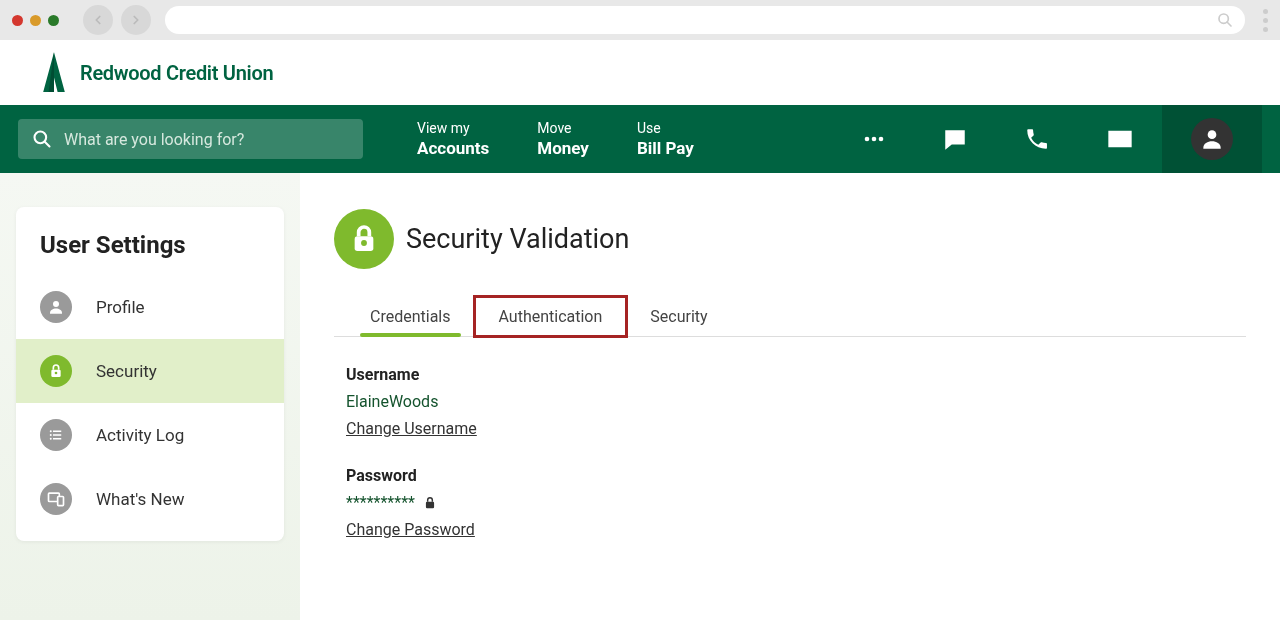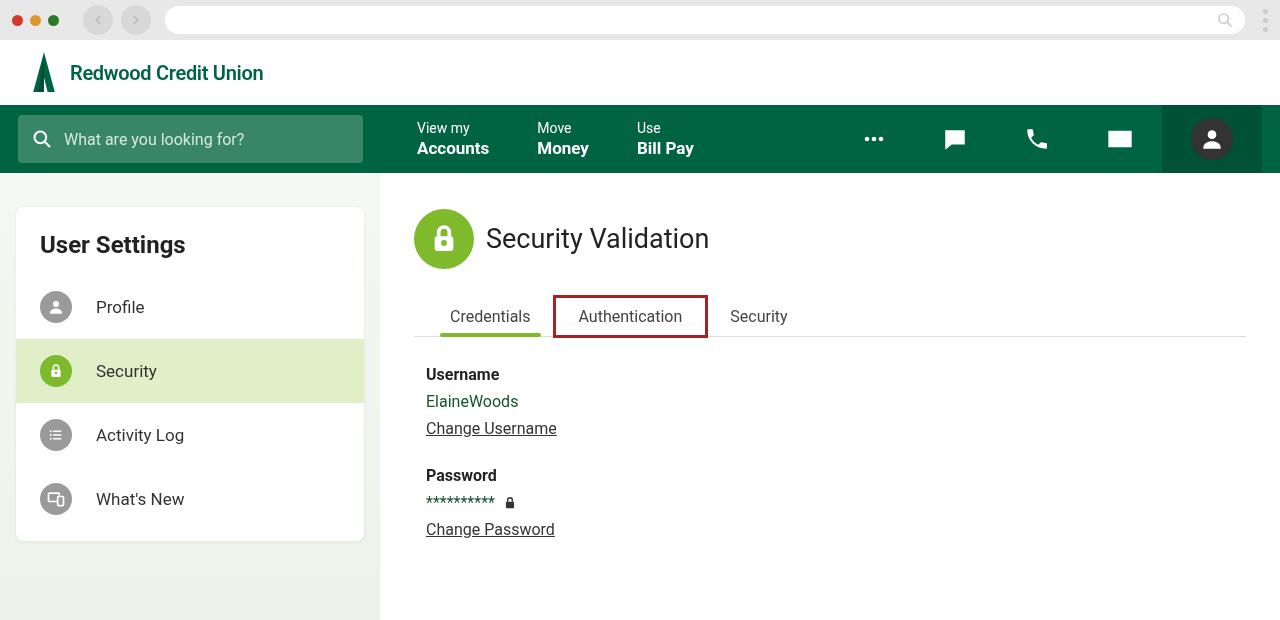--- a/index.html
+++ b/index.html
@@ -11,42 +11,42 @@
     .tl { width: 11px; height: 11px; border-radius: 50%; }
     .tl-red { background: #d4372e; }
     .tl-yellow { background: #d99a2a; }
     .tl-green { background: #2a7a2a; }
     .nav-btn { width: 30px; height: 30px; border-radius: 50%; background: #d8d8d8; display:flex; align-items:center; justify-content:center; color:#bbb; }
     .url-bar { flex: 1; height: 28px; background: #fff; border-radius: 14px; margin-left: 6px; display:flex; align-items:center; justify-content:flex-end; padding:0 12px;}
     .kebab { display:flex; flex-direction:column; gap:4px; margin-left:10px;}
     .kebab span{width:5px;height:5px;background:#ccc;border-radius:50%;}
 
     
-    .site-header { height: 65px; display:flex; align-items:center; padding: 0 26px; }
+    .site-header { height: 65px; display:flex; align-items:center; padding: 0 36px; }
     .logo { display:flex; align-items:center; gap:8px; color:#006341; font-weight:600; font-size:20px; }
     .logo svg { height: 46px; }
     .logo-text { letter-spacing: -0.3px; }
 
     
     .green-nav { height: 68px; background: #006341; display:flex; align-items:center; padding: 0 18px; gap: 0; }
-    .search-box { width: 345px; height: 48px; background: rgba(255,255,255,0.22); border-radius: 4px; display:flex; align-items:center; padding: 0 14px; gap:12px; }
+    .search-box { width: 345px; height: 40px; background: rgba(255,255,255,0.22); border-radius: 4px; display:flex; align-items:center; padding: 0 14px; gap:12px; }
     .search-box input { flex:1; background:transparent; border:none; color:#fff; font-size:16px; outline:none; }
     .search-box input::placeholder { color: #d6e8de; }
     .nav-item { color:#fff; padding: 0 24px; line-height:1.3; cursor:pointer; }
     .nav-item .small { font-size:14px; font-weight:400; }
     .nav-item .big { font-size:17px; font-weight:700; }
     .nav-spacer { flex:1; }
     .nav-icons { display:flex; align-items:center; gap: 56px; padding-right: 0; }
     .nav-icon { color:#fff; cursor:pointer; display:flex; align-items:center; justify-content:center; }
     .avatar-wrap { width: 100px; height:68px; background: rgba(0,0,0,0.18); display:flex; align-items:center; justify-content:center; margin-left: 28px; }
     .avatar-circle { width:42px; height:42px; border-radius:50%; background:#333; display:flex; align-items:center; justify-content:center; }
 
     
     .page-body { display:flex; height: calc(620px - 40px - 65px - 68px); }
-    .sidebar-col { width: 380px; background: linear-gradient(180deg, #f5f8f3 0%, #edf3e9 100%); padding: 34px 16px 0 16px; }
+    .sidebar-col { width: 300px; background: linear-gradient(180deg, #f5f8f3 0%, #edf3e9 100%); padding: 34px 16px 0 16px; }
     .sidebar-card { background:#fff; border-radius:8px; box-shadow: 0 1px 4px rgba(0,0,0,0.06); padding: 24px 0 10px 0;}
     .sidebar-title { font-size:24px; font-weight:700; color:#222; padding: 0 24px 16px 24px; }
     .sidebar-item { display:flex; align-items:center; gap:24px; padding: 16px 24px; cursor:pointer; font-size:17px; color:#333; }
     .sidebar-item.active { background:#e1efc9; }
     .sb-icon { width:32px; height:32px; border-radius:50%; display:flex; align-items:center; justify-content:center; flex-shrink:0; }
     .sb-icon-gray { background:#9a9a9a; color:#fff; }
     .sb-icon-green { background:#7fba2d; color:#fff; }
 
     
     .main-col { flex:1; padding: 36px 34px; background:#fff; }

